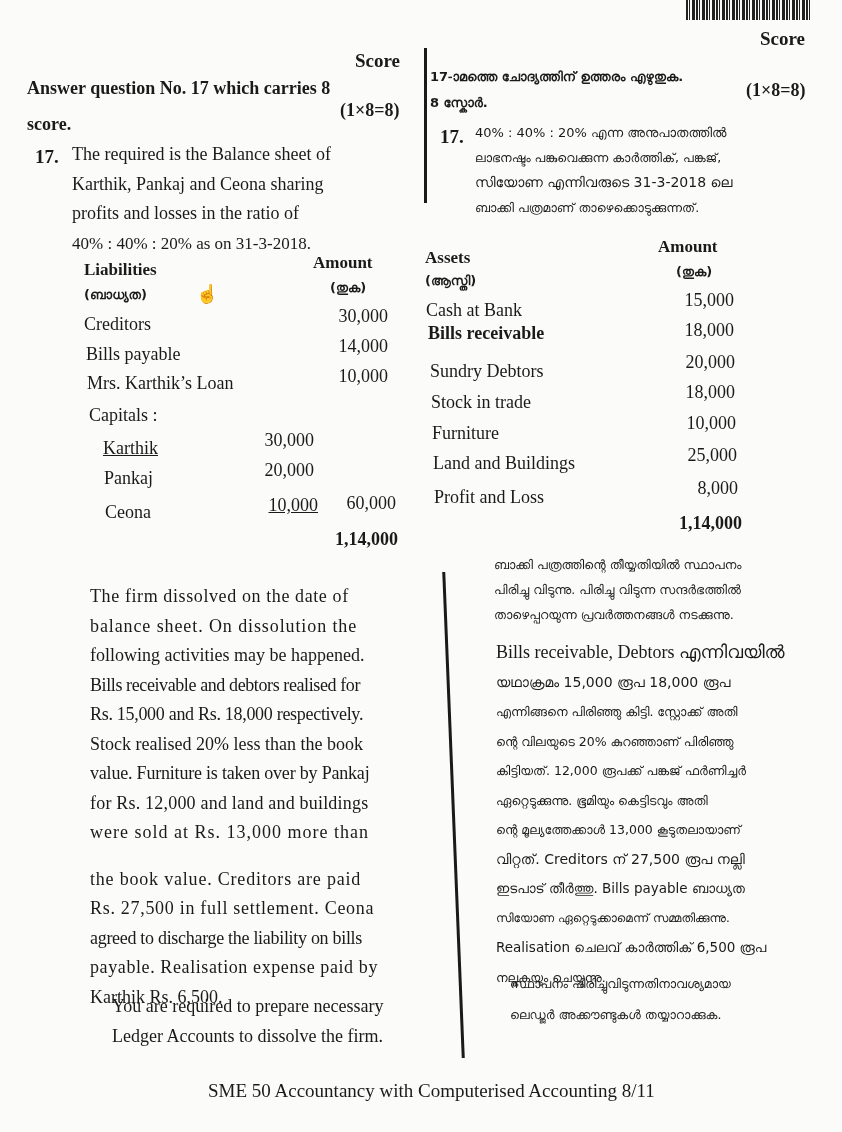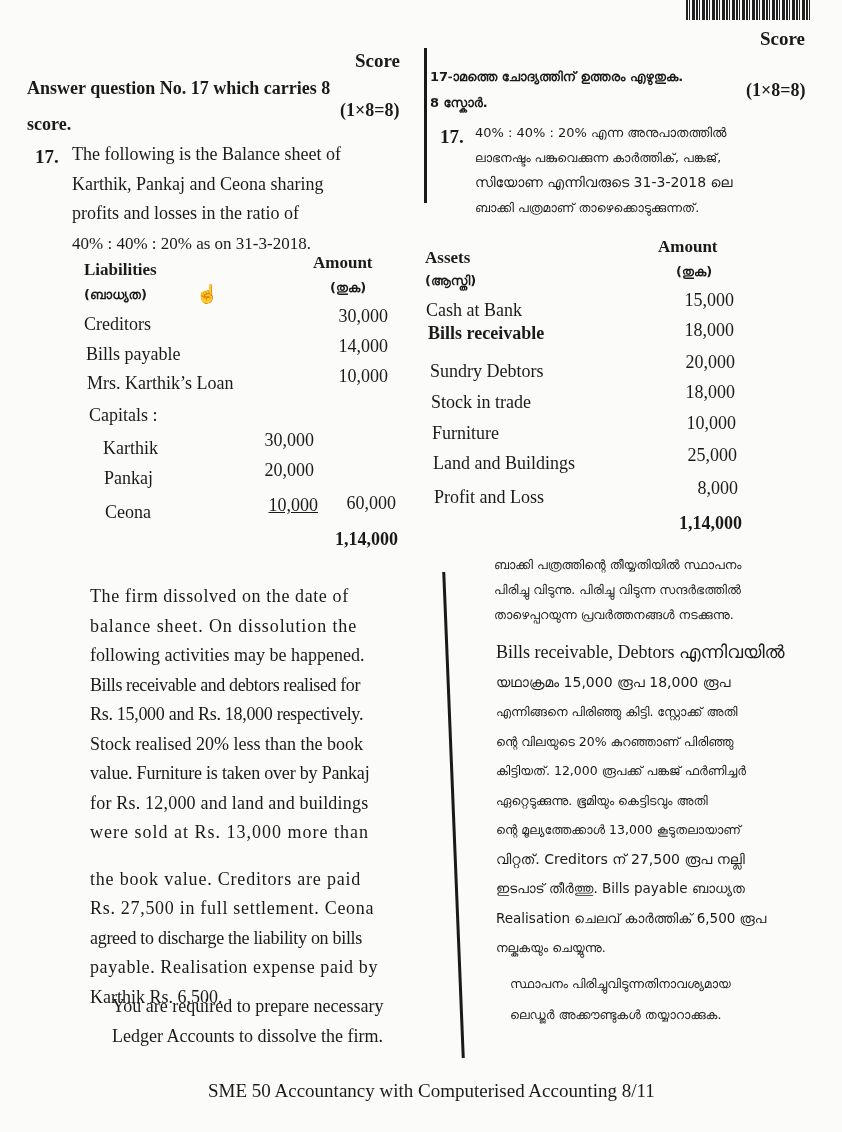--- a/index.html
+++ b/index.html
@@ -47,21 +47,21 @@
 <div class="abs bold" style="left:27px; top:114px; font-size:18px;">score.</div>
 
 <div class="vline-top"></div>
 
 <div class="abs bold ml" style="left:430px; top:69px; font-size:13px;">17-ാമത്തെ ചോദ്യത്തിന് ഉത്തരം എഴുതുക.</div>
 <div class="abs bold" style="left:746px; top:80px; font-size:18px;">(1×8=8)</div>
 <div class="abs bold ml" style="left:430px; top:95px; font-size:13px;text-align:right;">8 സ്കോർ.</div>
 
 <div class="abs qnum" style="left:35px; top:146px;">17.</div>
 <div class="para" style="left:72px; top:140px; width:322px;">
-  <div>The following is the Balance sheet of</div>
+  <div>The required is the Balance sheet of</div>
   <div>Karthik, Pankaj and Ceona sharing</div>
   <div>profits and losses in the ratio of</div>
   <div style="font-size:17px;">40% : 40% : 20% as on 31-3-2018.</div>
 </div>
 
 <div class="abs qnum" style="left:440px; top:126px;">17.</div>
 <div class="para-ml" style="left:475px; top:120px; width:330px; line-height:25px;">
   <div class="ml" style="font-size:13px;">40% : 40% : 20% എന്ന അനുപാതത്തിൽ</div>
   <div class="ml">ലാഭനഷ്ടം പങ്കുവെക്കുന്ന കാർത്തിക്, പങ്കജ്,</div>
   <div class="ml" style="font-size:14px;">സിയോണ എന്നിവരുടെ 31-3-2018 ലെ</div>
@@ -79,21 +79,21 @@
   <div class="abs row-amt" style="left:320px; width:68px; top:306px;">30,000</div>
 
   <div class="abs row-label" style="left:86px; top:344px;">Bills payable</div>
   <div class="abs row-amt" style="left:320px; width:68px; top:336px;">14,000</div>
 
   <div class="abs row-label" style="left:87px; top:373px;">Mrs. Karthik’s Loan</div>
   <div class="abs row-amt" style="left:320px; width:68px; top:366px;">10,000</div>
 
   <div class="abs row-label" style="left:89px; top:405px;">Capitals :</div>
 
-  <div class="abs row-label" style="left:103px; top:438px;">Karthik</div>
+  <div class="abs row-label" style="left:103px; top:438px;text-decoration:underline;">Karthik</div>
   <div class="abs row-amt" style="left:248px; width:66px; top:430px;">30,000</div>
 
   <div class="abs row-label" style="left:104px; top:468px;">Pankaj</div>
   <div class="abs row-amt" style="left:248px; width:66px; top:460px;">20,000</div>
 
   <div class="abs row-label" style="left:105px; top:502px;">Ceona</div>
   <div class="abs row-amt underline" style="left:252px; width:66px; top:495px;">10,000</div>
   <div class="abs row-amt" style="left:326px; width:70px; top:493px;">60,000</div>
 
   <div class="abs row-amt bold" style="left:320px; width:78px; top:529px;">1,14,000</div>
@@ -160,20 +160,21 @@
 <div class="para-ml" style="left:496px; top:638px; width:330px; line-height:29.5px;">
   <div style="font-size:18px;">Bills receivable, Debtors എന്നിവയിൽ</div>
   <div class="ml" style="font-size:14px;">യഥാക്രമം 15,000 രൂപ 18,000 രൂപ</div>
   <div class="ml">എന്നിങ്ങനെ പിരിഞ്ഞു കിട്ടി. സ്റ്റോക്ക് അതി</div>
   <div class="ml">ന്റെ വിലയുടെ 20% കുറഞ്ഞാണ് പിരിഞ്ഞു</div>
   <div class="ml">കിട്ടിയത്. 12,000 രൂപക്ക് പങ്കജ് ഫർണിച്ചർ</div>
   <div class="ml">ഏറ്റെടുക്കുന്നു. ഭൂമിയും കെട്ടിടവും അതി</div>
   <div class="ml">ന്റെ മൂല്യത്തേക്കാൾ 13,000 കൂടുതലായാണ്</div>
   <div class="ml" style="font-size:14px;">വിറ്റത്. Creditors ന് 27,500 രൂപ നല്ലി</div>
   <div class="ml" style="font-size:13.5px;">ഇടപാട് തീർത്തു. Bills payable ബാധ്യത</div>
+  <div class="ml" style="font-size:12px;">സിയോണ ഏറ്റെടുക്കാമെന്ന് സമ്മതിക്കുന്നു.</div>
   <div class="ml" style="font-size:13.5px;">Realisation ചെലവ് കാർത്തിക് 6,500 രൂപ</div>
   <div class="ml">നല്കുകയും ചെയ്യുന്നു.</div>
 </div>
 <div class="para-ml" style="left:510px; top:968px; width:320px; line-height:31px;">
   <div class="ml">സ്ഥാപനം പിരിച്ചുവിടുന്നതിനാവശ്യമായ</div>
   <div class="ml">ലെഡ്ജർ അക്കൗണ്ടുകൾ തയ്യാറാക്കുക.</div>
 </div>
 
 <div class="abs footer" style="left:208px; top:1080px;">SME 50 Accountancy with Computerised Accounting 8/11</div>
 

